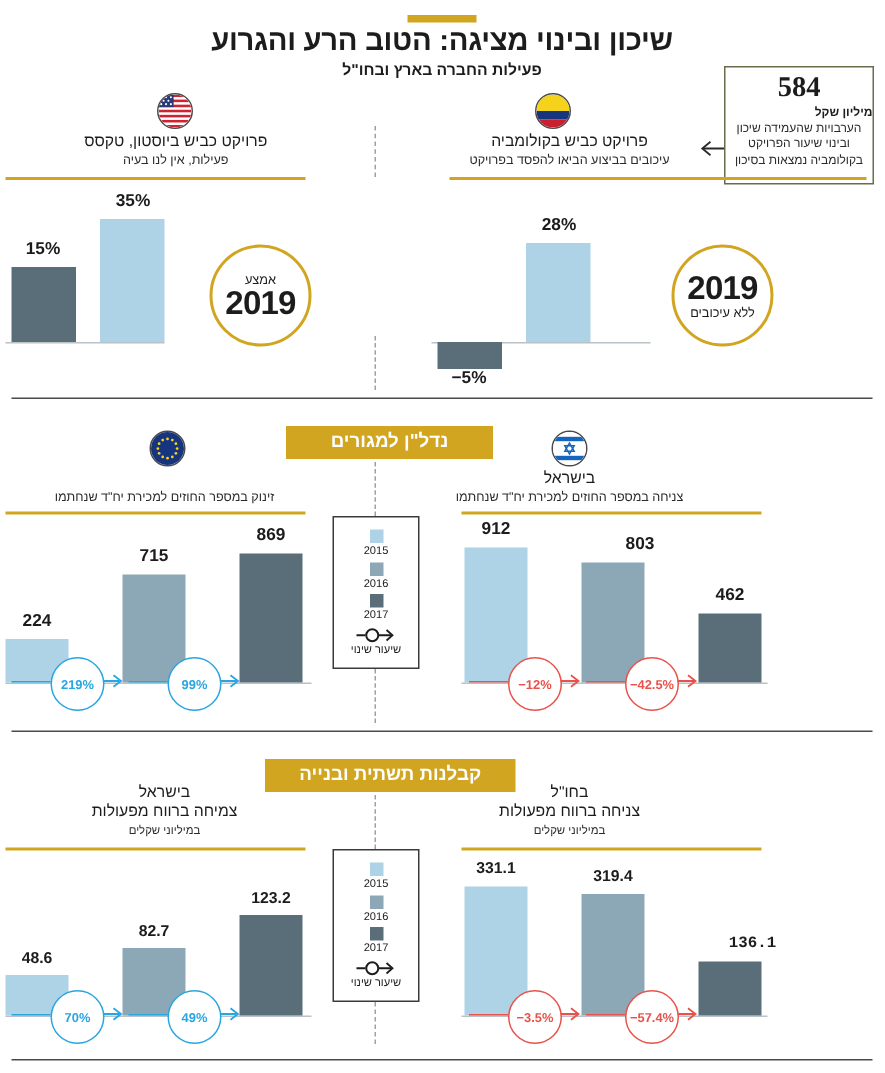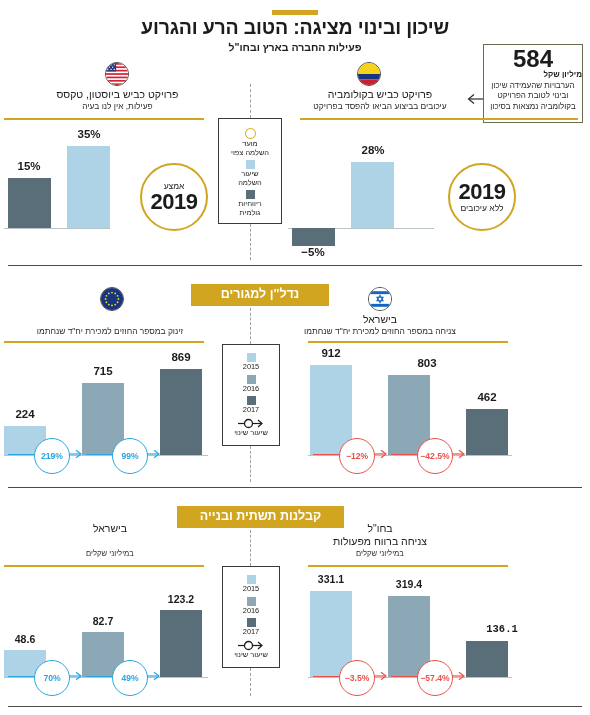--- a/index.html
+++ b/index.html
@@ -13,21 +13,21 @@
   
   .hdr-rule{position:absolute;left:295px;top:10px;width:46px;height:5px;background:#d1a520;transform:translateX(-50%);}
   .title{position:absolute;left:0;top:16px;width:590px;text-align:center;
          font-size:19.5px;font-weight:bold;letter-spacing:-.2px;}
   .subtitle{position:absolute;left:0;top:41px;width:590px;text-align:center;
             font-size:10.5px;font-weight:bold;}
 
   
   .callout{position:absolute;left:483px;top:44px;width:100px;height:79px;
            border:1.4px solid #6b6b4e;background:#fff;text-align:center;box-sizing:border-box;padding-top:3px;}
-  .callout .big{font-size:24px;font-weight:bold;line-height:22px;color:#1c1c1c;}
+  .callout .big{font-size:19px;font-weight:bold;line-height:22px;color:#1c1c1c;font-family:Liberation Serif, serif;}
   .callout .unit{font-size:8px;font-weight:bold;line-height:10px;margin-top:0px;text-align:right;}
   .callout .body{font-size:8px;line-height:10.3px;margin-top:1px;color:#2a2a2a;}
   .callout-arrow{position:absolute;left:466px;top:93px;width:18px;height:12px;}
 
   
   .banner{position:absolute;background:#d1a520;color:#fff;font-size:12.5px;font-weight:bold;
           text-align:center;line-height:19px;height:19px;padding:1px 10px 2px;box-sizing:content-box;}
 
   
   .dashline{position:absolute;left:250px;width:0;border-left:1.3px dashed #9aa2a8;}
@@ -80,21 +80,21 @@
   <div class="title">שיכון ובינוי מציגה: הטוב הרע והגרוע</div>
   <div class="subtitle">פעילות החברה בארץ ובחו"ל</div>
 
   <svg class="callout-arrow" viewBox="0 0 18 12">
     <line x1="17" y1="6" x2="3" y2="6" stroke="#2a2a2a" stroke-width="1.2"></line>
     <polyline points="8,1.5 2.5,6 8,10.5" fill="none" stroke="#2a2a2a" stroke-width="1.2"></polyline>
   </svg>
   <div class="callout">
     <div class="big">584</div>
     <div class="unit">מיליון שקל</div>
-    <div class="body">הערבויות שהעמידה שיכון ובינוי לטובת הפרויקט בקולומביה נמצאות בסיכון</div>
+    <div class="body">הערבויות שהעמידה שיכון ובינוי שיעור הפרויקט בקולומביה נמצאות בסיכון</div>
   </div>
 
   <div class="dashline" style="top:84px;height:34px;"></div>
 
   <div class="flag" style="left:105px;top:62px;">
     <svg viewBox="0 0 24 24">
       <rect width="24" height="24" fill="#fff"></rect>
       <g fill="#cf2233">
         <rect y="0" width="24" height="1.85"></rect>
           <rect y="3.7" width="24" height="1.85"></rect>
@@ -125,28 +125,20 @@
   <div class="bar" style="left:8px;top:178px;width:43px;height:50px;background:#5a6e7a;"></div>
   <div class="bar-lbl" style="left:0px;top:160px;width:58px;">15%</div>
   <div class="bar" style="left:67px;top:146px;width:43px;height:82px;background:#aed3e7;"></div>
   <div class="bar-lbl" style="left:60px;top:128px;width:58px;">35%</div>
 
   <div class="yr" style="left:140px;top:163px;width:64px;height:64px;">
     <div class="cap">אמצע</div>
     <div class="num">2019</div>
   </div>
 
-  <div class="legend" style="left:218px;top:118px;width:64px;height:106px;padding-top:6px;">
-    <span class="sw" style="width:11px;height:11px;border:1.6px solid #d1a520;border-radius:50%;background:#fff;box-sizing:border-box;"></span>
-    <div class="row">מועד<br>השלמה צפוי</div>
-    <span class="sw" style="background:#aed3e7;"></span>
-    <div class="row">שיעור<br>השלמה</div>
-    <span class="sw" style="background:#5a6e7a;"></span>
-    <div class="row">ריווחיות<br>גולמית</div>
-  </div>
   <div class="dashline" style="top:224px;height:36px;"></div>
 
   <div class="flag" style="left:357px;top:62px;">
     <svg viewBox="0 0 24 24">
       <rect width="24" height="12" fill="#f5d21c"></rect>
       <rect y="12" width="24" height="6" fill="#17357e"></rect>
       <rect y="18" width="24" height="6" fill="#c8202e"></rect>
     </svg>
   </div>
   <div class="panel-title" style="left:290px;top:88px;width:180px;">פרויקט כביש בקולומביה</div>
@@ -262,20 +254,21 @@
     <line x1="0" y1="5" x2="11" y2="5" stroke="#e8524a" stroke-width="1.2"></line>
     <polyline points="7,1.2 12,5 7,8.8" fill="none" stroke="#e8524a" stroke-width="1.2"></polyline>
   </svg>
 
   <div class="sec-rule" style="top:487px;"></div>
 
   <div class="dashline" style="top:530px;height:36px;"></div>
   <div class="banner" style="left:177px;top:506px;width:147px;">קבלנות תשתית ובנייה</div>
 
   <div class="panel-title" style="left:20px;top:522px;width:180px;">בישראל</div>
+  <div class="panel-title" style="left:20px;top:535px;width:180px;">צמיחה ברווח מפעולות</div>
   <div class="panel-sub2" style="left:20px;top:549px;width:180px;">במיליוני שקלים</div>
   <div class="gold-rule" style="left:4px;top:565px;width:200px;"></div>
 
   <div class="axis" style="left:4px;top:677px;width:204px;"></div>
   <div class="bar" style="left:4px;top:650px;width:42px;height:27px;background:#aed3e7;"></div>
   <div class="bar-lbl sm" style="left:-3px;top:633px;width:56px;">48.6</div>
   <div class="bar" style="left:82px;top:632px;width:42px;height:45px;background:#8ca7b5;"></div>
   <div class="bar-lbl sm" style="left:75px;top:615px;width:56px;">82.7</div>
   <div class="bar" style="left:160px;top:610px;width:42px;height:67px;background:#5a6e7a;"></div>
   <div class="bar-lbl sm" style="left:151px;top:593px;width:60px;">123.2</div>

